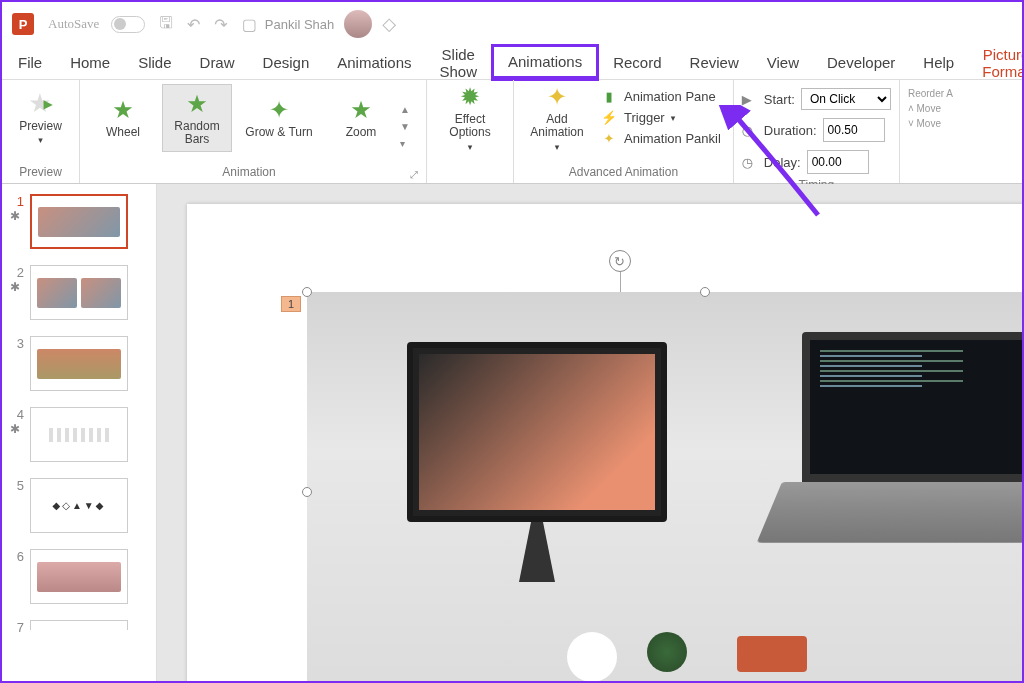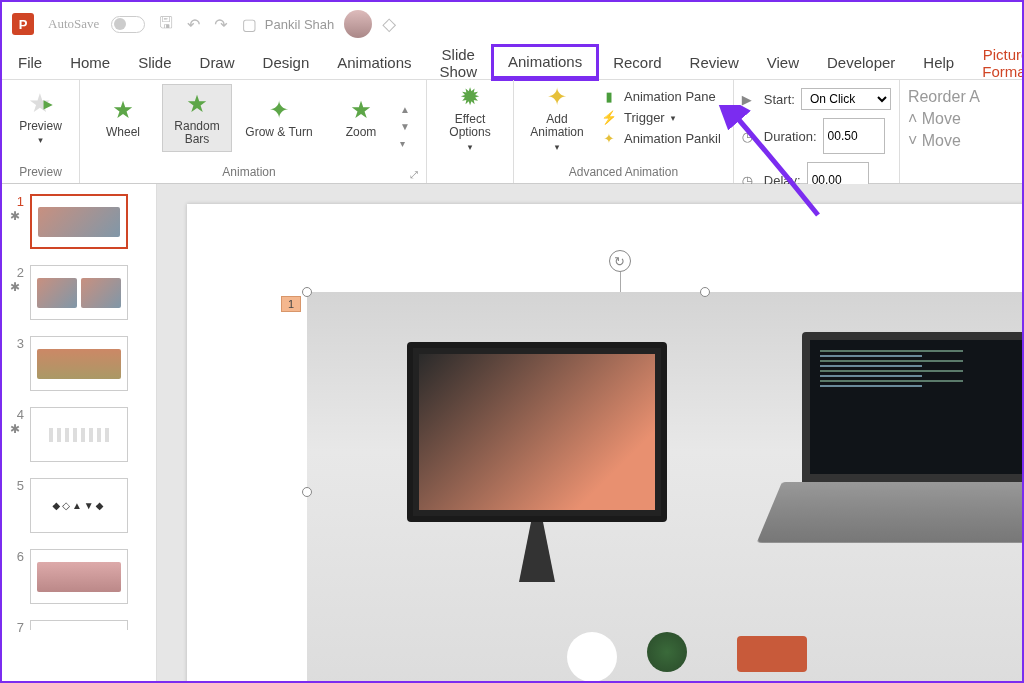--- a/index.html
+++ b/index.html
@@ -31,23 +31,23 @@
 .star { color: #5da648; font-size: 26px; }
 .star.grey { color: #ddd; }
 .updown { width: 18px; display: flex; flex-direction: column; justify-content: center; gap: 6px; color: #888; font-size: 10px; margin-top: 20px; }
 .adv-col { display: flex; flex-direction: column; gap: 4px; padding-top: 4px; font-size: 13px; }
 .adv-item { display: flex; align-items: center; gap: 6px; cursor: pointer; padding: 1px 4px; }
 .adv-item .aico { width: 18px; text-align: center; }
 .green { color: #4a9c3c; }
 .orange { color: #e68a00; }
 .timing-row { display: flex; align-items: center; gap: 6px; font-size: 13px; margin: 2px 0; }
 .timing-row .tico { width: 16px; color: #888; }
-.timing-input { width: 62px; height: 36px; border: 1px solid #bbb; font-size: 12px; padding: 0 4px; }
+.timing-input { width: 62px; height: 24px; border: 1px solid #bbb; font-size: 12px; padding: 0 4px; }
 .timing-select { width: 90px; height: 22px; border: 1px solid #bbb; font-size: 12px; padding: 0 4px; background: #fff; }
-.reorder-col { display: flex; flex-direction: column; gap: 4px; padding-top: 4px; font-size: 16px; color: #999; }
+.reorder-col { display: flex; flex-direction: column; gap: 4px; padding-top: 4px; font-size: 10px; color: #999; }
 .dialog-launch { font-size: 10px; color: #888; align-self: flex-end; }
 
 .workspace { display: flex; height: calc(683px - 44px - 34px - 104px - 4px); background: #f3f3f3; }
 .thumbs { width: 155px; background: #fff; border-right: 1px solid #ddd; overflow-y: auto; padding: 10px 8px; }
 .thumb-row { display: flex; align-items: flex-start; gap: 6px; margin-bottom: 16px; }
 .thumb-num { font-size: 13px; color: #888; width: 14px; text-align: right; }
 .thumb-num.sel { color: #d04525; }
 .thumb-star { font-size: 12px; color: #888; }
 .thumb { width: 98px; height: 55px; border: 1px solid #ccc; background: #fff; position: relative; overflow: hidden; }
 .thumb.current { border: 2px solid #d04525; }

